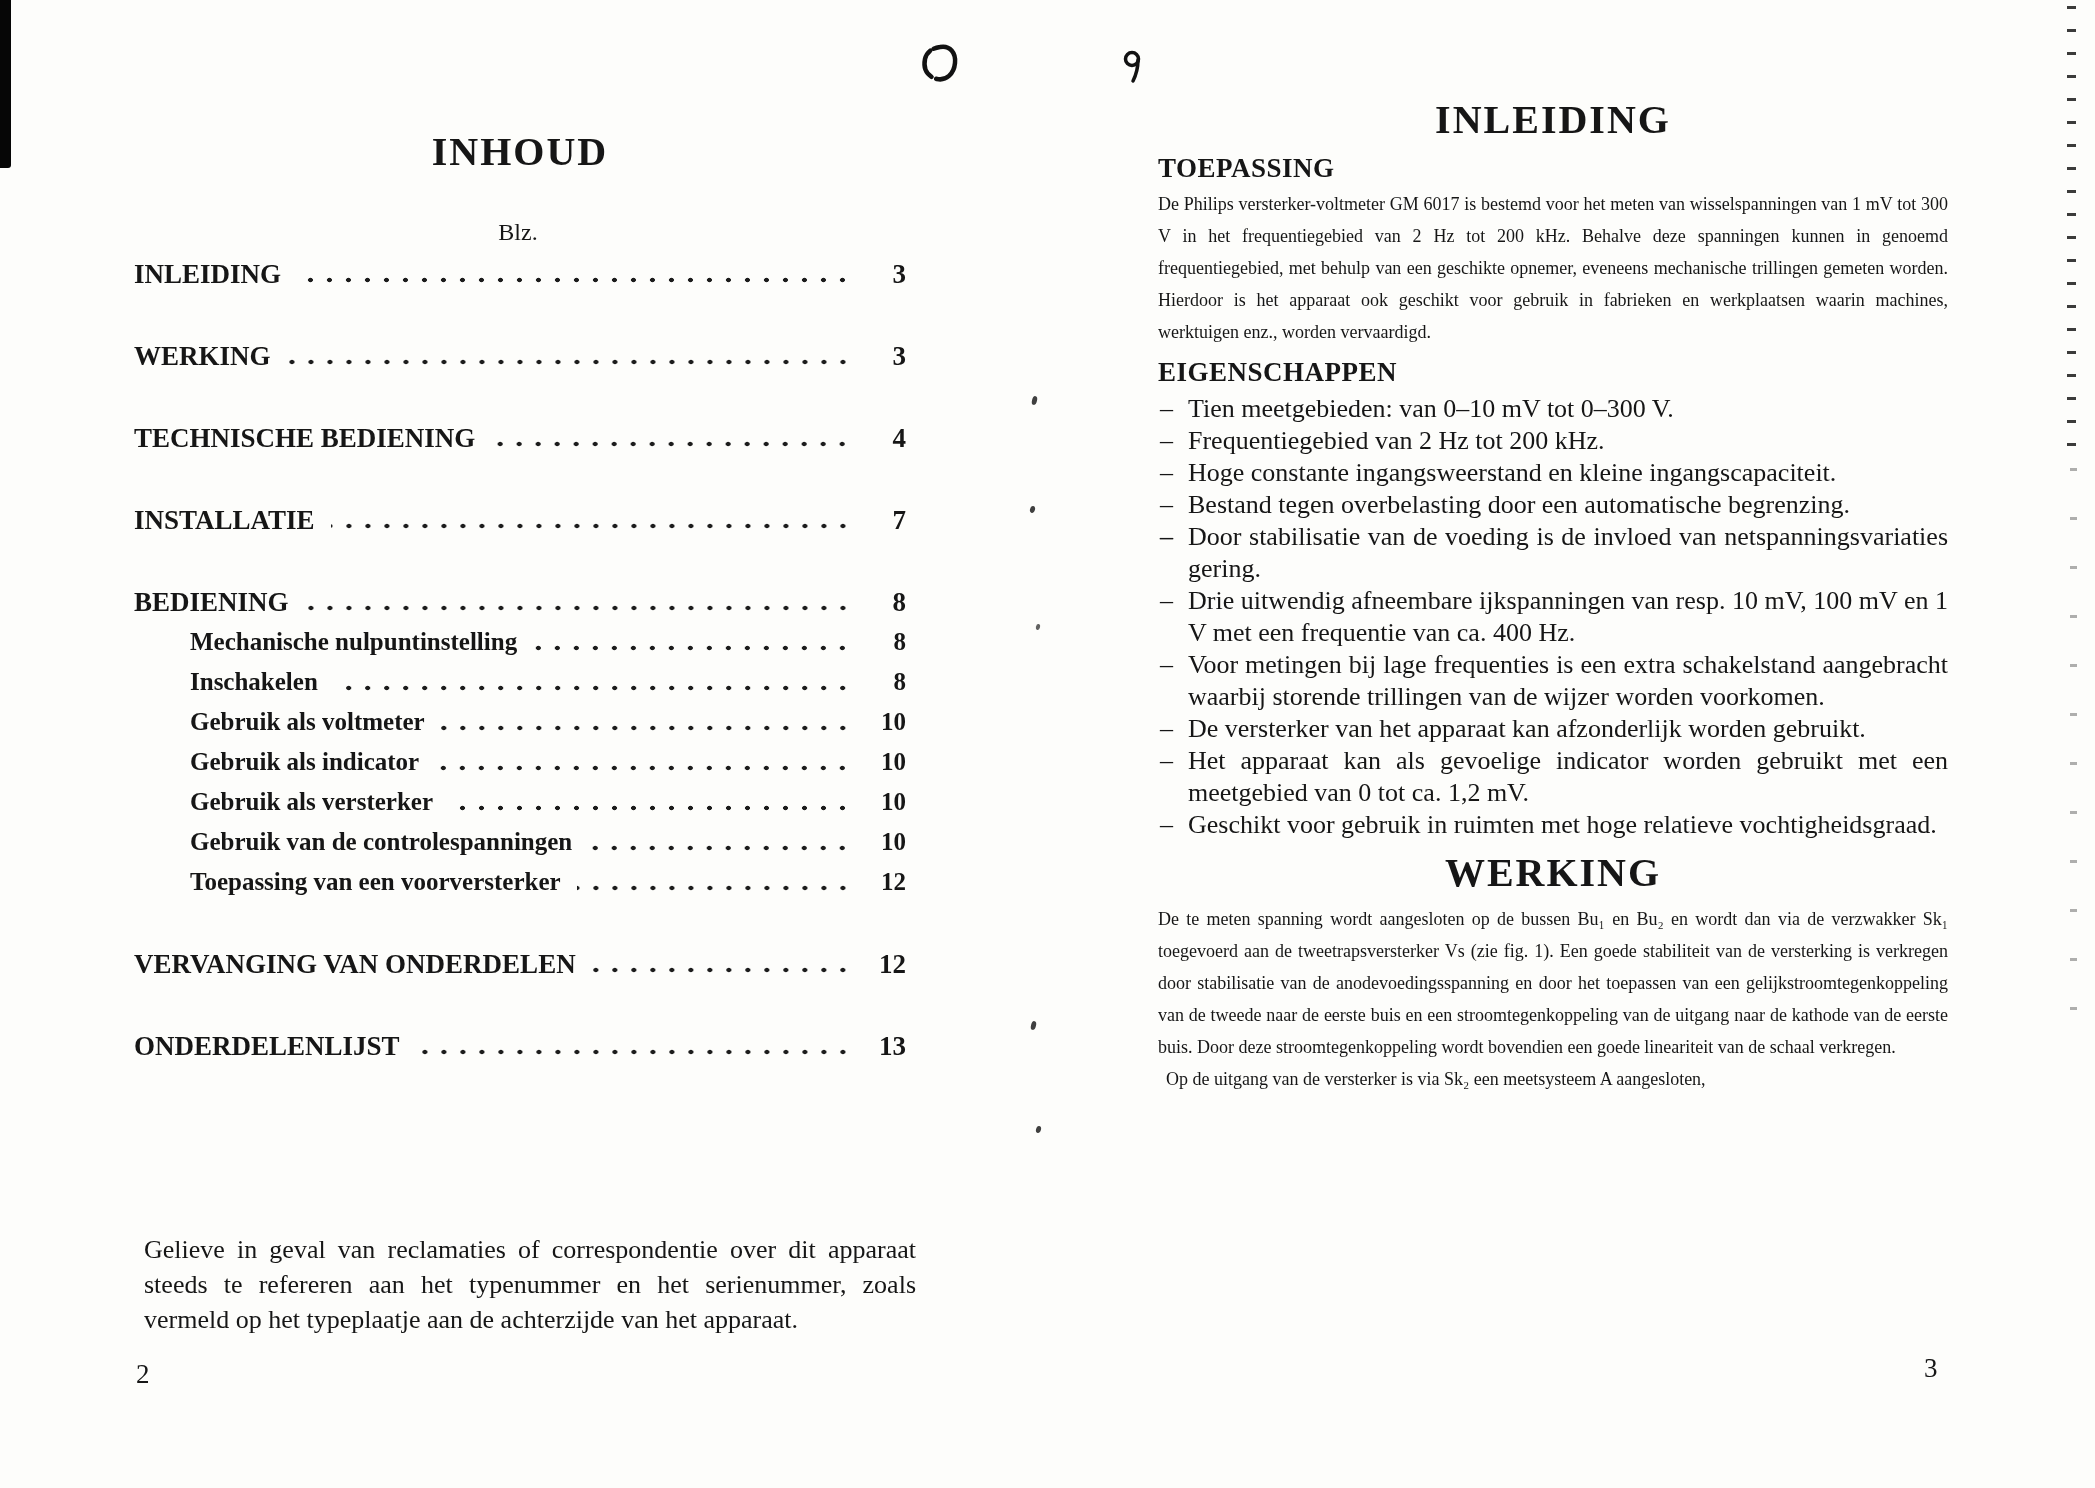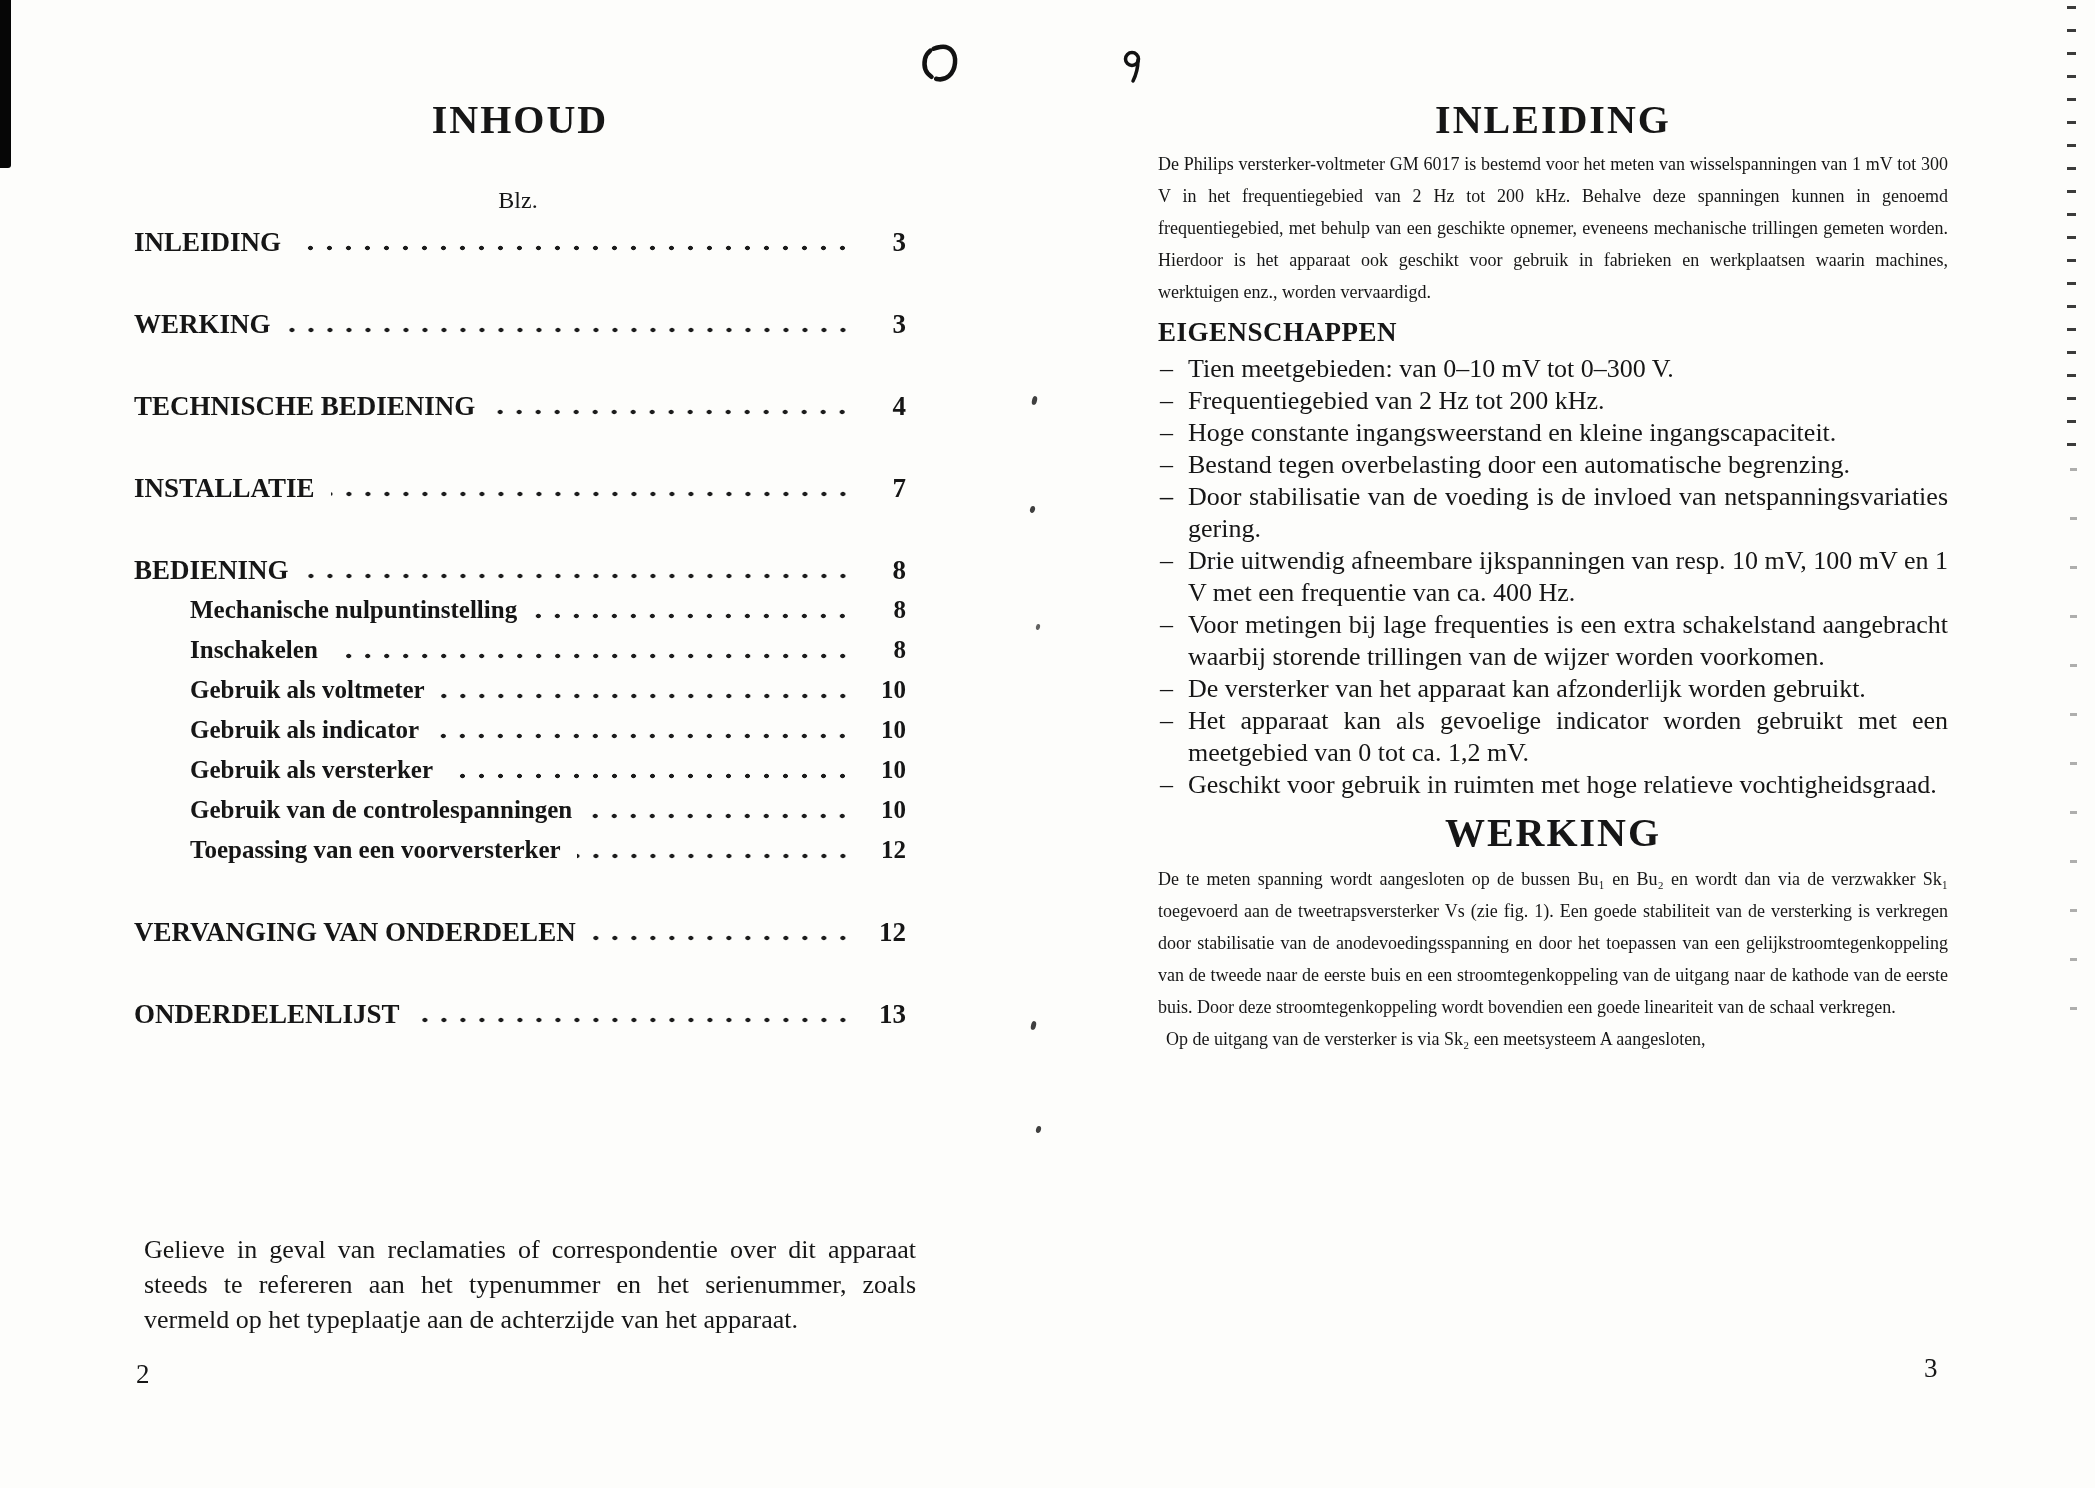--- a/index.html
+++ b/index.html
@@ -23,21 +23,21 @@
   .speck.s1 { left:1032px; top:396px; }
   .speck.s2 { left:1030px; top:506px; height:7px; }
   .speck.s3 { left:1036px; top:624px; width:4px; height:6px; opacity:.7; }
   .speck.s4 { left:1031px; top:1021px; }
   .speck.s5 { left:1036px; top:1126px; height:7px; }
   .ink-ring { position:absolute; left:919px; top:42px; }
   .ink-tail { position:absolute; left:1123px; top:50px; }
 
   
   .page { position:absolute; top:96px; }
-  .page-left  { left:134px;  width:772px; }
+  .page-left  { left:134px;  width:772px;margin-top:32px; }
   .page-right { left:1158px; width:790px; }
 
   .doc-title { font-size:40px; font-weight:bold; text-align:center; letter-spacing:2px; line-height:48px; }
 
   
   .blz-row { text-align:center; margin-top:40px; font-size:24px; line-height:32px; padding-right:4px; }
   .toc { margin-top:10px; }
   .toc-row { display:flex; align-items:baseline; line-height:32px; font-size:27px; font-weight:bold; }
   .toc-row.main { margin-top:50px; }
   .toc-row.first { margin-top:0; }
@@ -167,20 +167,21 @@
 
   </div>
 </div>
 
 <div class="note">Gelieve in geval van reclamaties of correspondentie over dit apparaat steeds te refereren aan het typenummer en het serienummer, zoals vermeld op het typeplaatje aan de achterzijde van het apparaat.</div>
 <div class="pagenum pagenum-left">2</div>
 
 <div class="page page-right">
   <div class="doc-title">INLEIDING</div>
 
+  <div class="section-heading top">TOEPASSING</div>
   <p class="body-par">De Philips versterker-voltmeter GM 6017 is bestemd voor het meten van wisselspanningen van 1 mV tot 300 V in het frequentiegebied van 2 Hz tot 200 kHz. Behalve deze spanningen kunnen in genoemd frequentiegebied, met behulp van een geschikte opnemer, eveneens mechanische trillingen gemeten worden. Hierdoor is het apparaat ook geschikt voor gebruik in fabrieken en werkplaatsen waarin machines, werktuigen enz., worden vervaardigd.</p>
 
   <div class="section-heading">EIGENSCHAPPEN</div>
   <div class="bullets">
     <div class="bullet">
       <span class="marker">–</span>
       <span>Tien meetgebieden: van 0–10 mV tot 0–300 V.</span>
     </div>
     <div class="bullet">
       <span class="marker">–</span>

